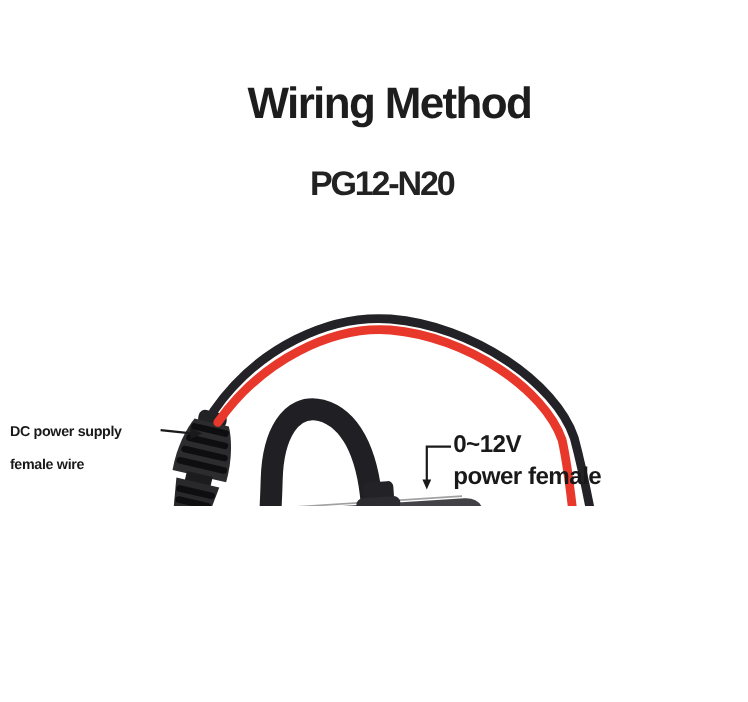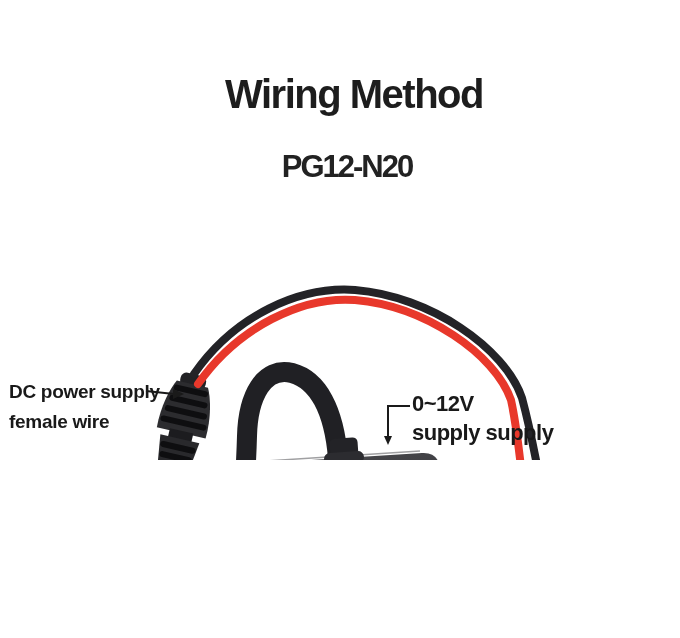--- a/index.html
+++ b/index.html
@@ -12,21 +12,21 @@
     position:absolute;left:0;right:0;top:72px;text-align:center;
     transform:translateX(14px);
     font-size:40px;font-weight:700;letter-spacing:-1.5px;color:#1d1d1d;line-height:44px;
   }
   .model-number{
     position:absolute;left:0;right:0;top:150px;text-align:center;
     transform:translateX(7px);
     font-size:31px;font-weight:600;letter-spacing:-2px;color:#222;line-height:34px;
   }
   .callout{position:absolute;font-weight:600;color:#191919;}
-  .callout-dc{left:9px;top:377px;font-size:19px;line-height:30px;letter-spacing:-0.3px;}
+  .callout-dc{left:9px;top:377px;font-size:13px;line-height:30px;letter-spacing:-0.3px;}
   .callout-ps{left:412px;top:389px;font-size:22px;line-height:29px;letter-spacing:-0.5px;}
   .polarity{position:absolute;font-weight:700;color:#111;}
   .polarity-plus{left:569px;top:527px;font-size:50px;line-height:52px;}
   .polarity-minus{left:596px;top:563px;font-size:34px;line-height:36px;}
 </style>
 </head>
 <body>
 
 <div class="canvas">
 
@@ -112,18 +112,18 @@
   <div class="page-title">Wiring Method</div>
   <div class="model-number">PG12-N20</div>
 
   <div class="callout callout-dc">
     <div>DC power supply</div>
     <div>female wire</div>
   </div>
 
   <div class="callout callout-ps">
     <div>0~12V</div>
-    <div>supply supply</div>
+    <div>power female</div>
   </div>
 
   <div class="polarity polarity-plus">+</div>
   <div class="polarity polarity-minus">−</div>
 </div>
 
 </body></html>

